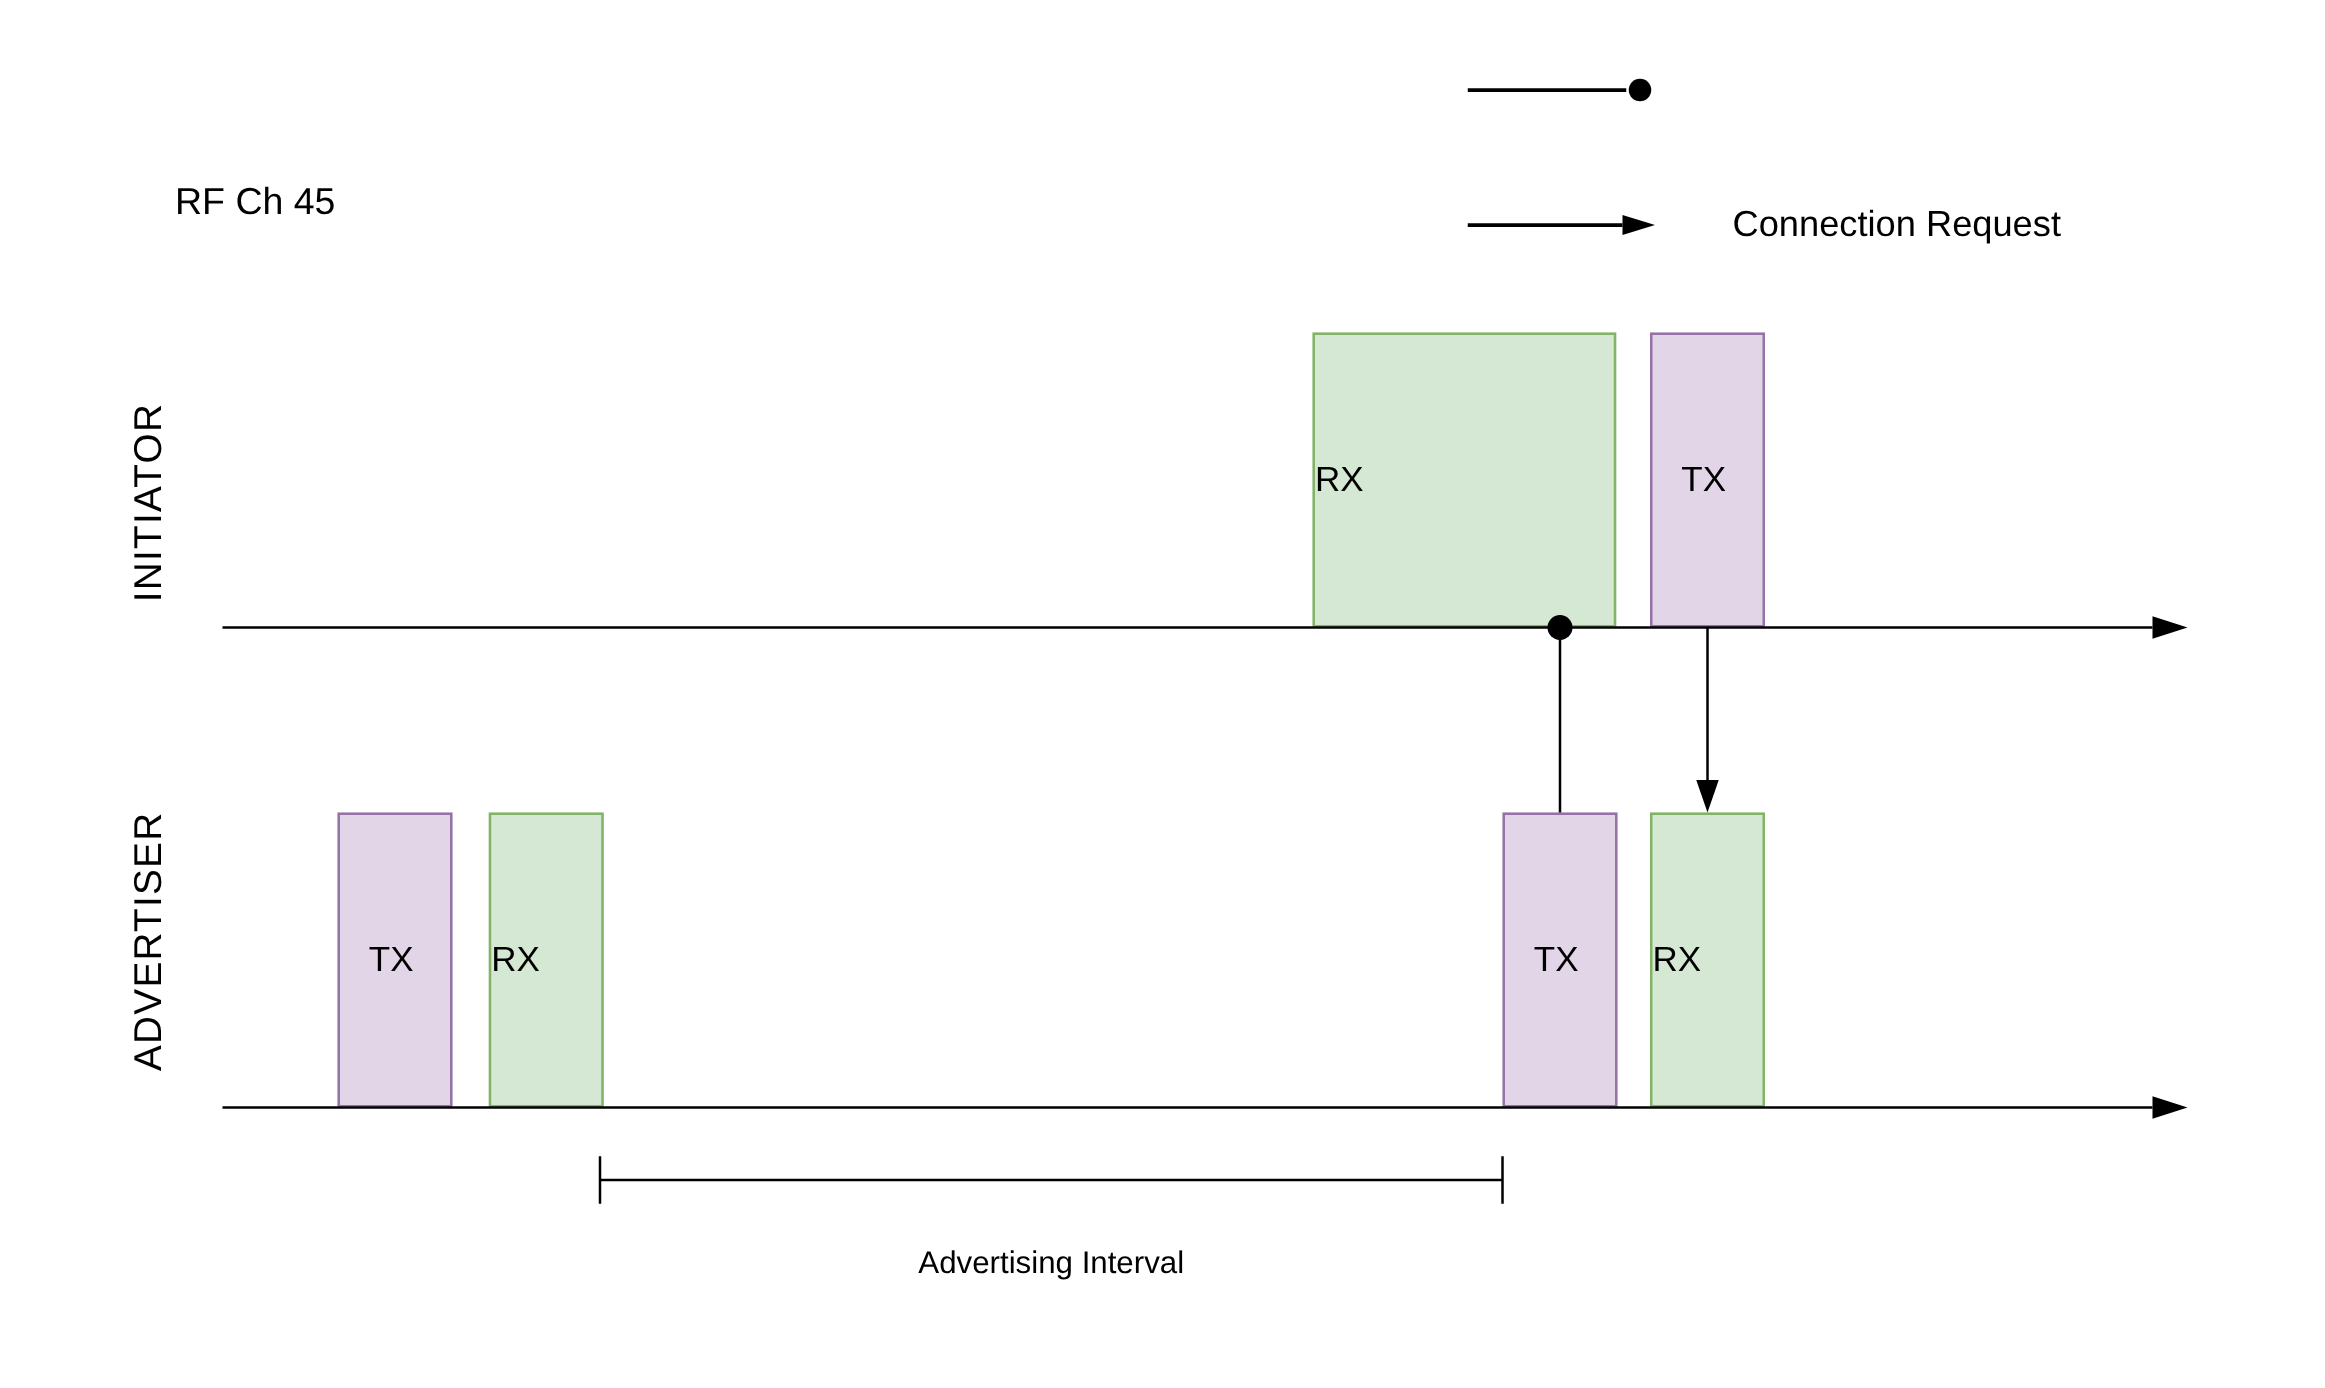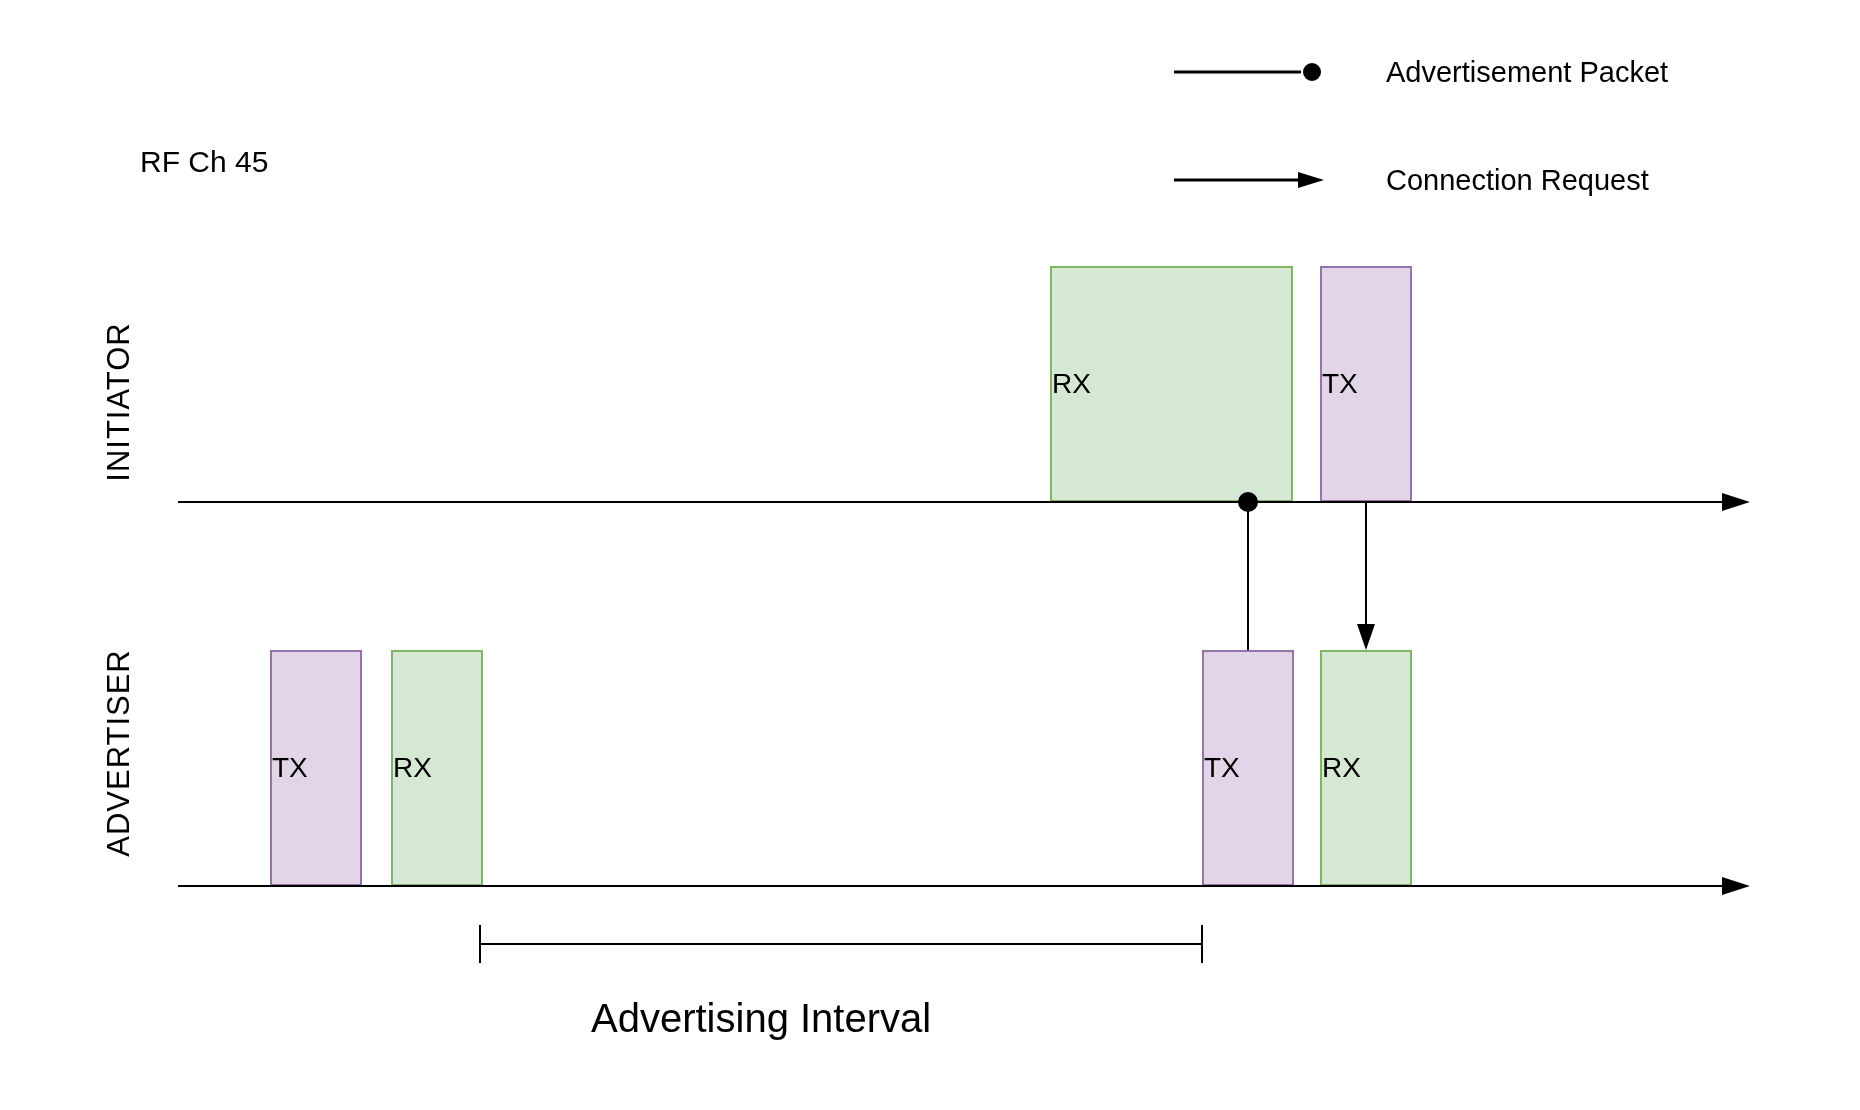--- a/index.html
+++ b/index.html
@@ -26,21 +26,21 @@
 
   
   .box {
     position: absolute;
     display: flex;
     align-items: center;
     justify-content: flex-start;
     font-size: 28px;
     color: var(--text, #000);
   }
-  .box.purple { background: var(--purple-fill, #E1D5E7); border: 2px solid var(--purple-border, #9673A6); }
+  .box.purple { background: var(--purple-fill, #E1D5E7); border: 2px solid var(--purple-border, #9673A6); padding-left: 23px; }
   .box.green  { background: var(--green-fill, #D5E8D4);  border: 2px solid var(--green-border, #82B366); }
 
   .box-initiator-rx  { left: 1050px; top: 266px; width: 243px; height: 236px; }
   .box-initiator-tx  { left: 1320px; top: 266px; width:  92px; height: 236px; }
   .box-advertiser-tx1 { left: 270px;  top: 650px; width:  92px; height: 236px; }
   .box-advertiser-rx1 { left: 391px;  top: 650px; width:  92px; height: 236px; }
   .box-advertiser-tx2 { left: 1202px; top: 650px; width:  92px; height: 236px; }
   .box-advertiser-rx2 { left: 1320px; top: 650px; width:  92px; height: 236px; }
 
   
@@ -75,21 +75,22 @@
   }
   .legend-item-1 { top: 52px; }
   .legend-item-2 { top: 160px; }
   .legend-label { font-size: 29px; white-space: nowrap; }
   .legend-marker { display: block; }
 
   .interval-label {
     position: absolute;
     left: 591px; top: 996px;
     width: 500px;
-    font-size: 40px;
+    text-align: center;
+    font-size: 25px;
   }
 </style>
 </head>
 <body>
 
 <div class="canvas">
 
   <div class="box green box-initiator-rx">
     <span>RX</span>
   </div>
@@ -137,21 +138,20 @@
       <line class="stroke-line" x1="480" y1="925" x2="480" y2="963" stroke-width="2"></line>
       <line class="stroke-line" x1="1202" y1="925" x2="1202" y2="963" stroke-width="2"></line>
     </g>
   </svg>
 
   <div class="legend-item legend-item-1">
     <svg class="legend-marker" width="150" height="24" viewBox="0 0 150 24">
       <line class="stroke-line" x1="0" y1="12" x2="127" y2="12" stroke-width="3"></line>
       <circle class="fill-line" cx="138" cy="12" r="9"></circle>
     </svg>
-    <span class="legend-label">Advertisement Packet</span>
   </div>
 
   <div class="legend-item legend-item-2">
     <svg class="legend-marker" width="150" height="24" viewBox="0 0 150 24">
       <line class="stroke-line" x1="0" y1="12" x2="124" y2="12" stroke-width="3"></line>
       <polygon class="fill-line" points="124,4 150,12 124,20"></polygon>
     </svg>
     <span class="legend-label">Connection Request</span>
   </div>
 

